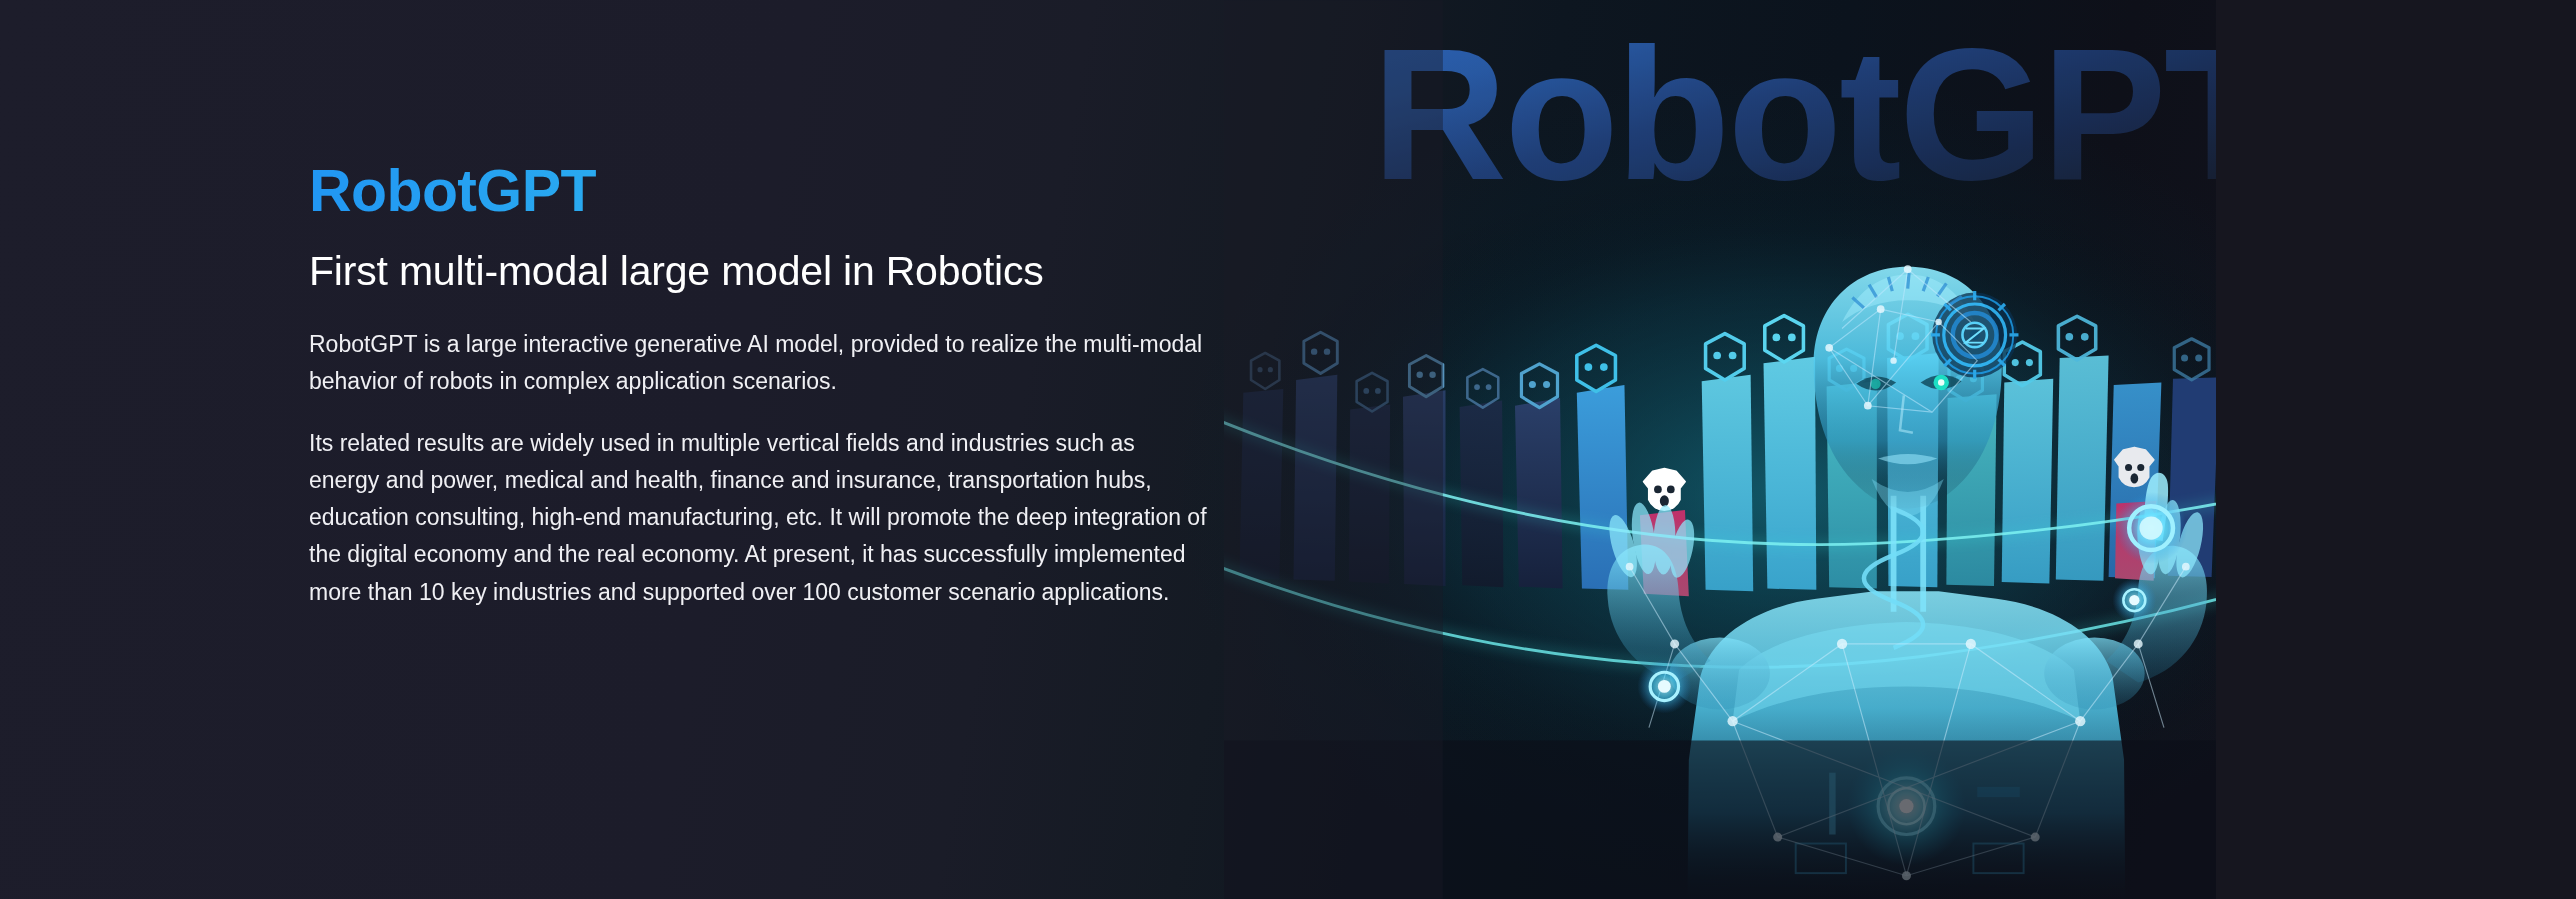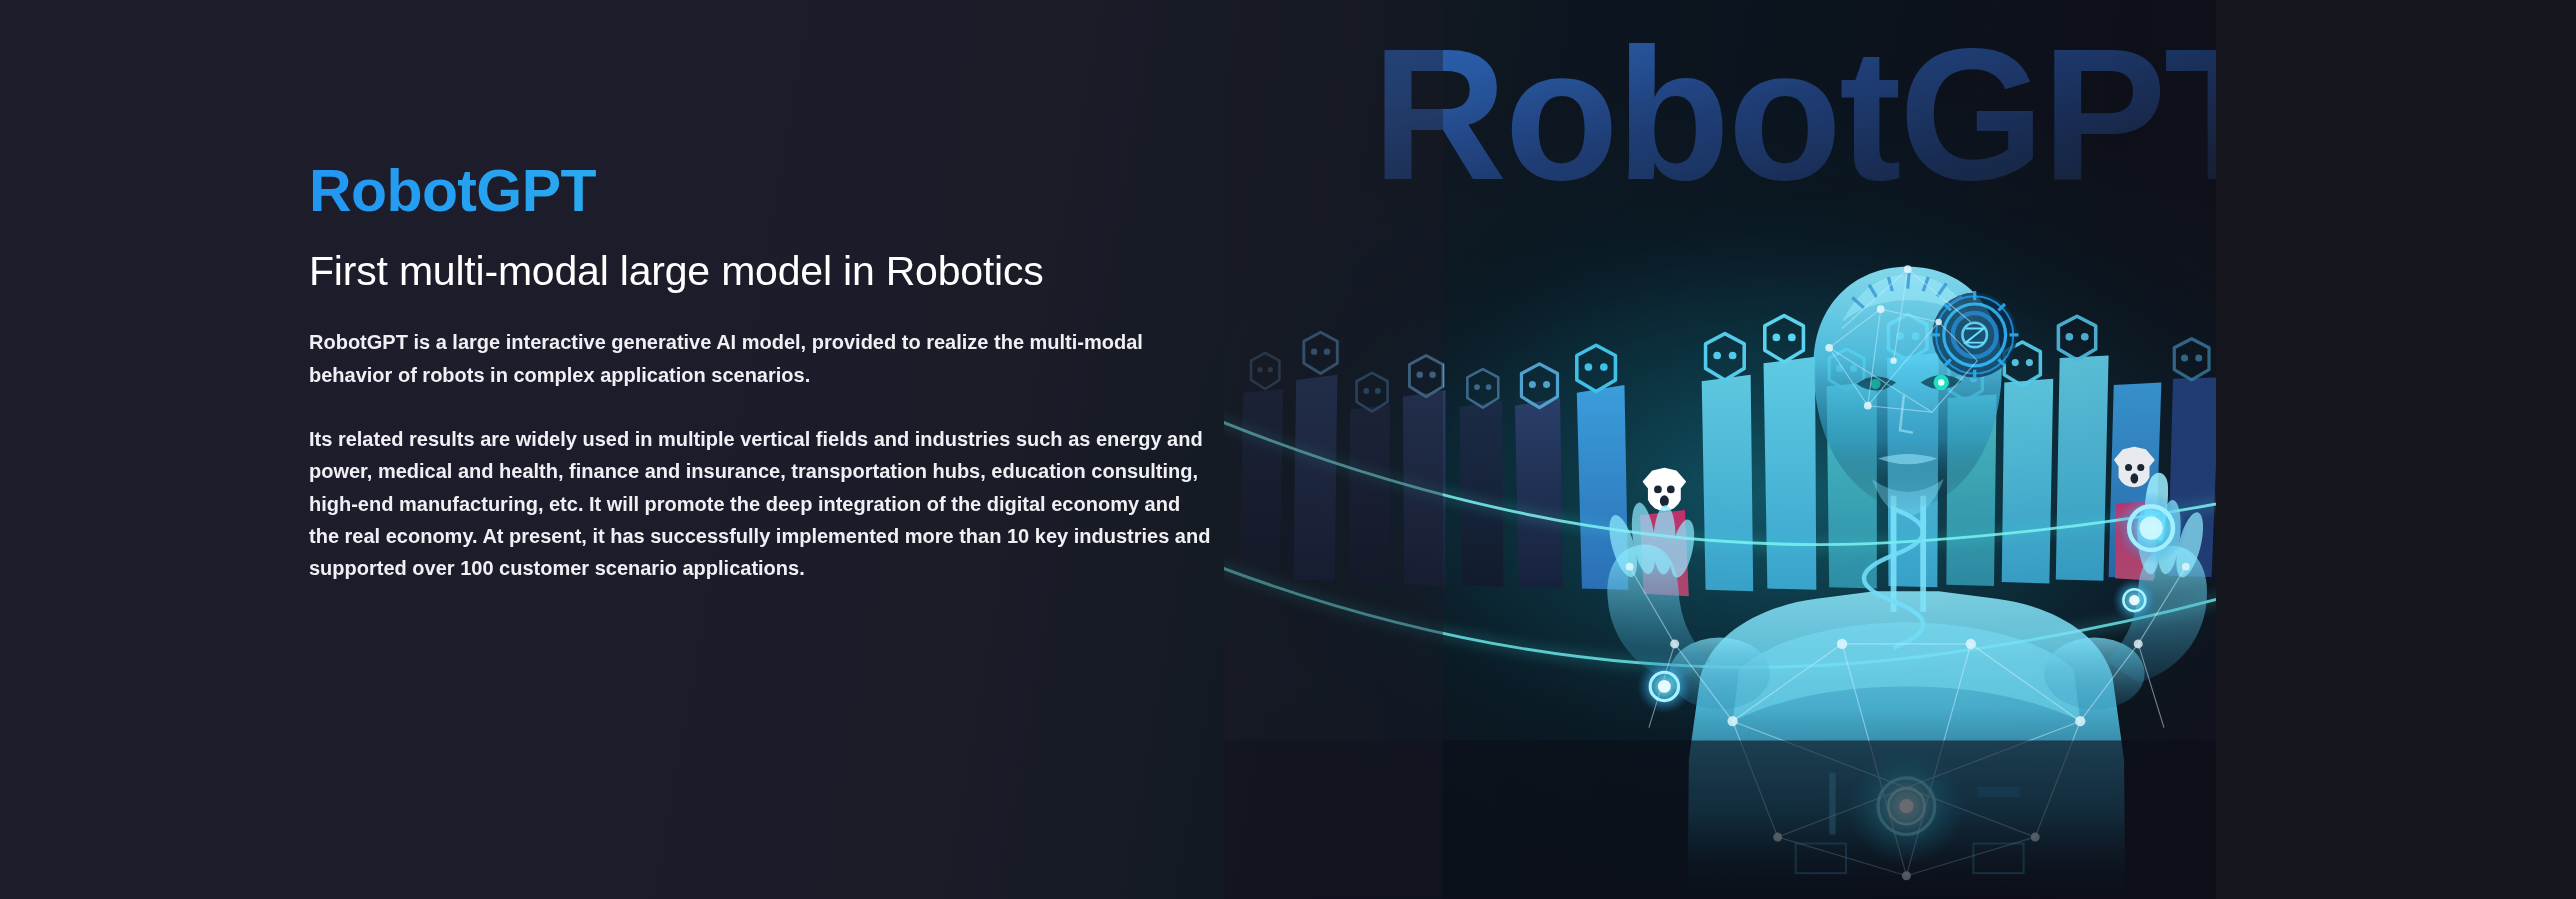--- a/index.html
+++ b/index.html
@@ -51,27 +51,27 @@
     margin-top:27px;
     font-size:41px;
     font-weight:400;
     color:#ffffff;
     line-height:1.15;
     letter-spacing:-0.2px;
     white-space:nowrap;
   }
   .body-para {
     margin-top:31px;
-    font-size:20px;
+    font-size:23px;
     line-height:1.62;
     color:#f0f0f4;
-    font-weight:700;
+    font-weight:400;
     max-width:902px;
   }
-  .body-para + .body-para { margin-top:32px; }
+  .body-para + .body-para { margin-top:24px; }
 
   
   #illustration {
     position:absolute;
     left:1224px; top:0;
     width:1352px; height:899px;
     overflow:hidden;
   }
   #ghost-title {
     position:absolute;

